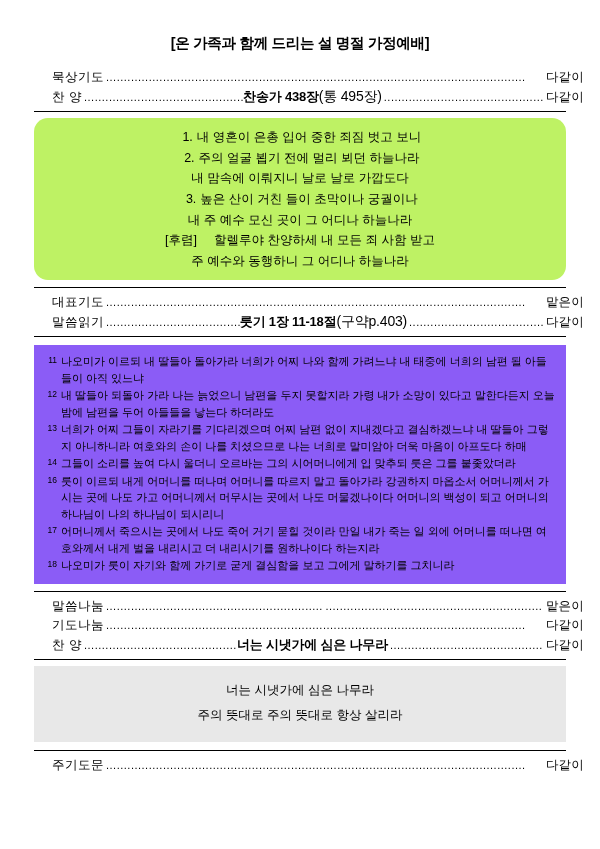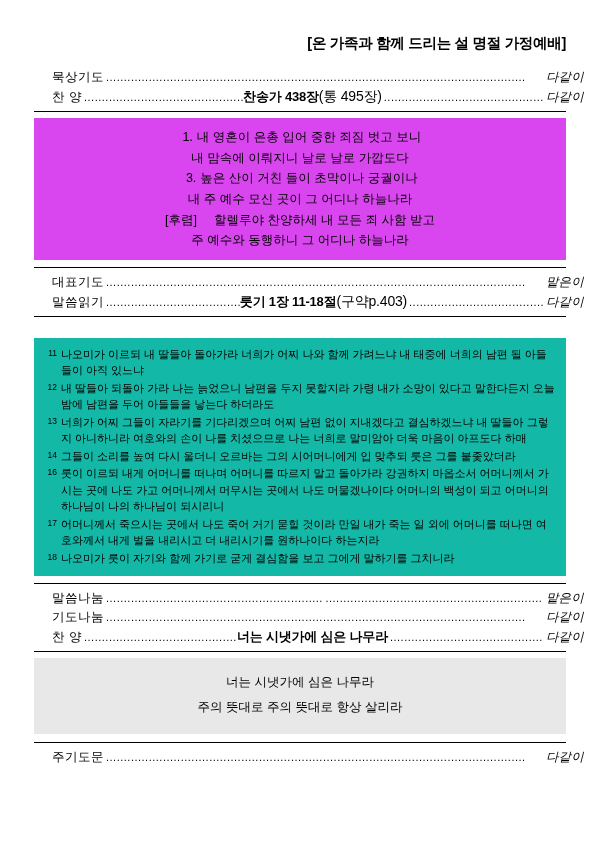--- a/index.html
+++ b/index.html
@@ -13,21 +13,21 @@
     height: 849px;
     font-family: "Liberation Sans", sans-serif;
     color: #000000;
     position: relative;
     overflow: hidden;
   }
   .page {
     padding: 30px 34px 0 34px;
   }
   .doc-title {
-    text-align: right;
+    text-align: center;
     font-size: 14.5px;
     font-weight: bold;
     letter-spacing: -0.3px;
     margin: 4px 0 16px 0;
   }
   
   .order-row {
     display: flex;
     align-items: baseline;
     width: 100%;
@@ -56,56 +56,56 @@
   }
   .order-row .mid .sub {
     font-weight: normal;
     font-size: 14px;
   }
   .order-row .who {
     flex: 0 0 auto;
     text-align: center;
     letter-spacing: 0.2px;
     padding-left: 3px;
-    font-style: italic;
   }
   .order-row .dots-l { flex: 1 1 34%; }
   .order-row .dots-r { flex: 1 1 34%; }
 
   hr.rule {
     border: none;
     border-top: 1px solid #000;
     margin: 5px 0 6px 0;
   }
   
   .shade {
-    background: #d946ef;
+    background: #bef264;
     padding: 9px 10px;
     margin: 4px 0 7px 0;
     font-size: 12.5px;
     line-height: 1.65;
     text-align: center;
+    border-radius: 14px;
   }
   .shade .vnum {
     display: inline-block;
     width: 14px;
     text-align: right;
     margin-right: 4px;
   }
   .shade .tag {
     display: inline-block;
     margin-right: 17px;
   }
   .hymn-line { white-space: nowrap; }
 
   
   .scripture {
-    background: #14b8a6;
+    background: #8b5cf6;
     padding: 8px 11px 9px 11px;
-    margin: 21px 0 7px 0;
+    margin: 8px 0 7px 0;
     font-size: 11px;
     line-height: 1.5;
   }
   .verse {
     display: flex;
     align-items: flex-start;
     margin-bottom: 1px;
   }
   .verse .sup {
     flex: 0 0 16px;
@@ -144,20 +144,21 @@
     <span class="dots dots-l">......................................................................................................................</span>
     <span class="mid"><span>찬송가 438장</span><span class="sub">(통 495장)</span></span>
     <span class="dots dots-r">......................................................................................................................</span>
     <span class="who">다같이</span>
   </div>
 
   <hr class="rule">
 
   <div class="shade">
     <div class="hymn-line"><span class="vnum">1.</span><span>내 영혼이 은총 입어 중한 죄짐 벗고 보니</span></div>
+    <div class="hymn-line"><span class="vnum">2.</span><span>주의 얼굴 뵙기 전에 멀리 뵈던 하늘나라</span></div>
     <div class="hymn-line"><span>내 맘속에 이뤄지니 날로 날로 가깝도다</span></div>
     <div class="hymn-line"><span class="vnum">3.</span><span>높은 산이 거친 들이 초막이나 궁궐이나</span></div>
     <div class="hymn-line"><span>내 주 예수 모신 곳이 그 어디나 하늘나라</span></div>
     <div class="hymn-line"><span class="tag">[후렴]</span><span>할렐루야 찬양하세 내 모든 죄 사함 받고</span></div>
     <div class="hymn-line"><span>주 예수와 동행하니 그 어디나 하늘나라</span></div>
   </div>
 
   <hr class="rule">
 
   <div class="order-row">

